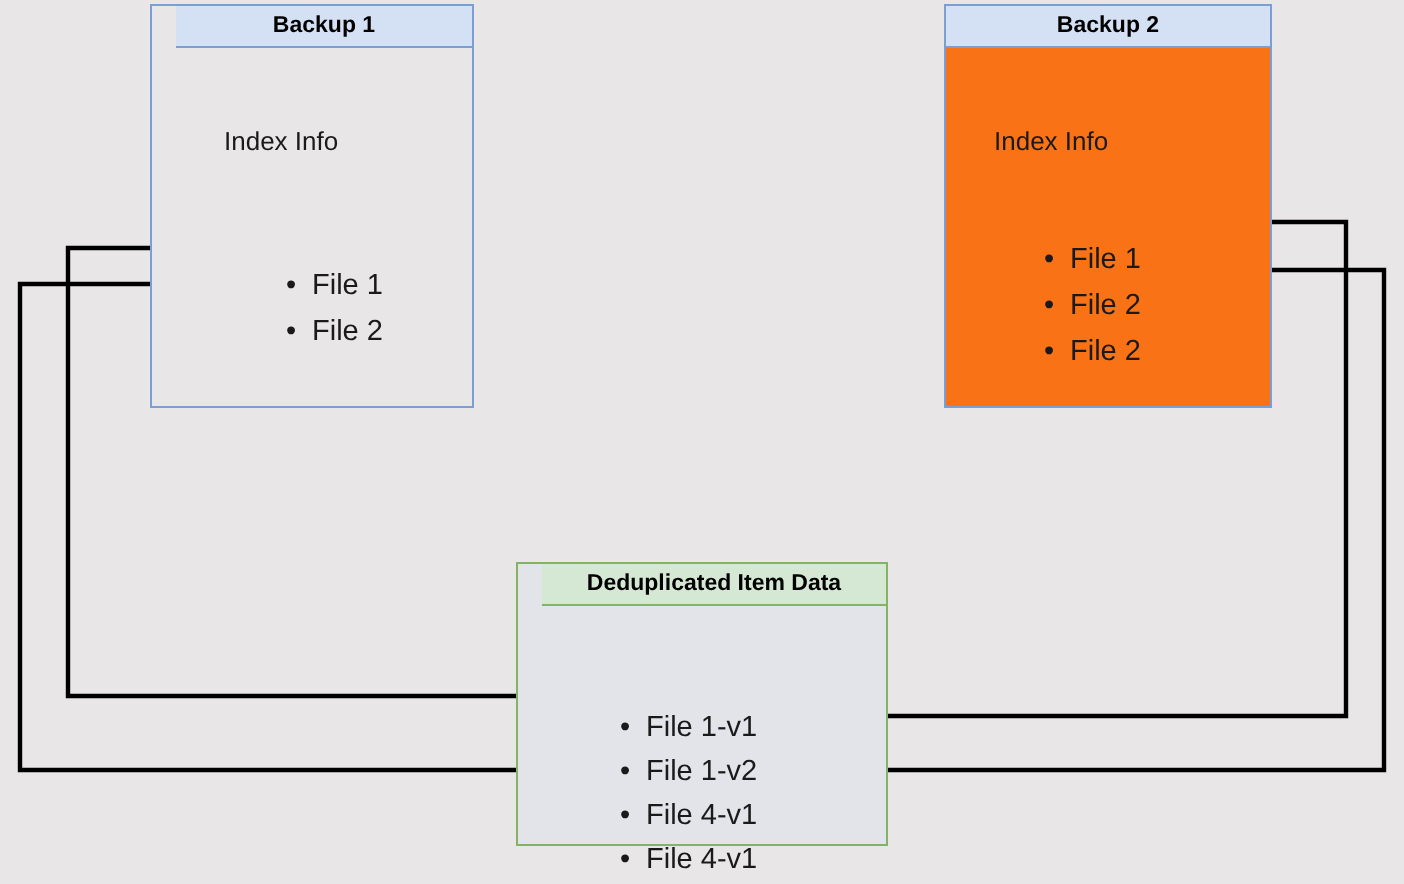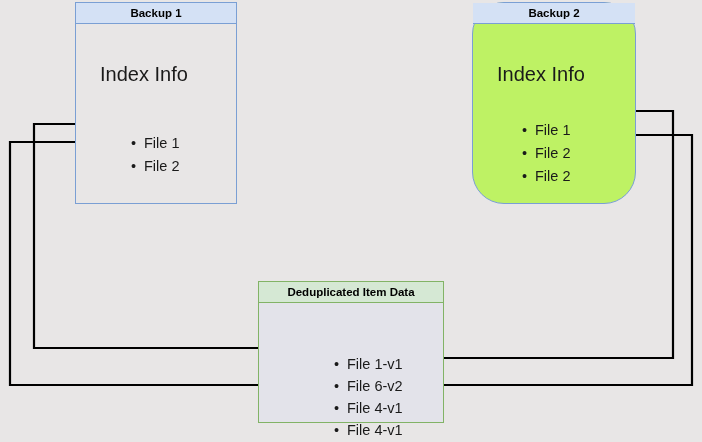--- a/index.html
+++ b/index.html
@@ -46,34 +46,34 @@
     height: calc(100% - 21px);
   }
 
   
   .node.blue            { border-color: #7a9fd4; }
   .node.blue .node-header {
     background: #d4e1f5;
     border-bottom-color: #7a9fd4;
   }
 
-  .node.blue.b1 { background: #e8e6e6; }
-  .node.blue.b2 { background: #bef264; border-radius: 32px; }
+  .node.blue.b1 { background: #e8e6e6; padding-left: 12px; }
+  .node.blue.b2 { background: #f97316; }
 
   
   .node.green            { border-color: #82b366; background: #e3e3ea; }
   .node.green .node-header {
     background: #d5e8d4;
     border-bottom-color: #82b366;
   }
 
   
   .index-label {
     position: absolute;
-    font-size: 20px;
+    font-size: 13px;
     color: #1a1a1a;
     white-space: nowrap;
   }
 
   ul.file-list {
     position: absolute;
     margin: 0;
     padding: 0 0 0 16px;
     list-style: none;
   }
@@ -90,21 +90,21 @@
     position: absolute;
     left: -13px;
     top: 0;
     font-size: 14.5px;
     line-height: 23px;
     color: #1a1a1a;
   }
 
   
   #dedup-list { left: 36px; top: 50px; }
-  #dedup-list li { line-height: 22px; height: 22px; margin-left: 36px; }
+  #dedup-list li { line-height: 22px; height: 22px; }
   #dedup-list li::before { line-height: 22px; }
 </style>
 </head>
 <body>
 
 <svg id="canvas" viewBox="0 0 702 442" width="702" height="442" xmlns="http://www.w3.org/2000/svg">
   <defs>
     <marker id="arrowhead" viewBox="0 0 10 10" refX="9" refY="5" markerWidth="7" markerHeight="7" orient="auto-start-reverse">
       <path d="M 0 0 L 10 5 L 0 10 z" fill="#000000"></path>
     </marker>
@@ -135,23 +135,23 @@
   <div class="node-body">
     <div class="index-label" style="left:24px; top:39px;">Index Info</div>
     <ul class="file-list" style="left:46px; top:95px;">
       <li>File 1</li>
       <li>File 2</li>
       <li>File 2</li>
     </ul>
   </div>
 </div>
 
-<div class="node green" style="left:258px; top:281px; width:186px; height:142px;">
+<div class="node green" style="left:258px; top:281px; width:186px; height:142px;padding-left:12px;">
   <div class="node-header">Deduplicated Item Data</div>
   <div class="node-body">
     <ul class="file-list" id="dedup-list">
       <li>File 1-v1</li>
-      <li>File 6-v2</li>
+      <li>File 1-v2</li>
       <li>File 4-v1</li>
       <li>File 4-v1</li>
     </ul>
   </div>
 </div>
 
 </body></html>

